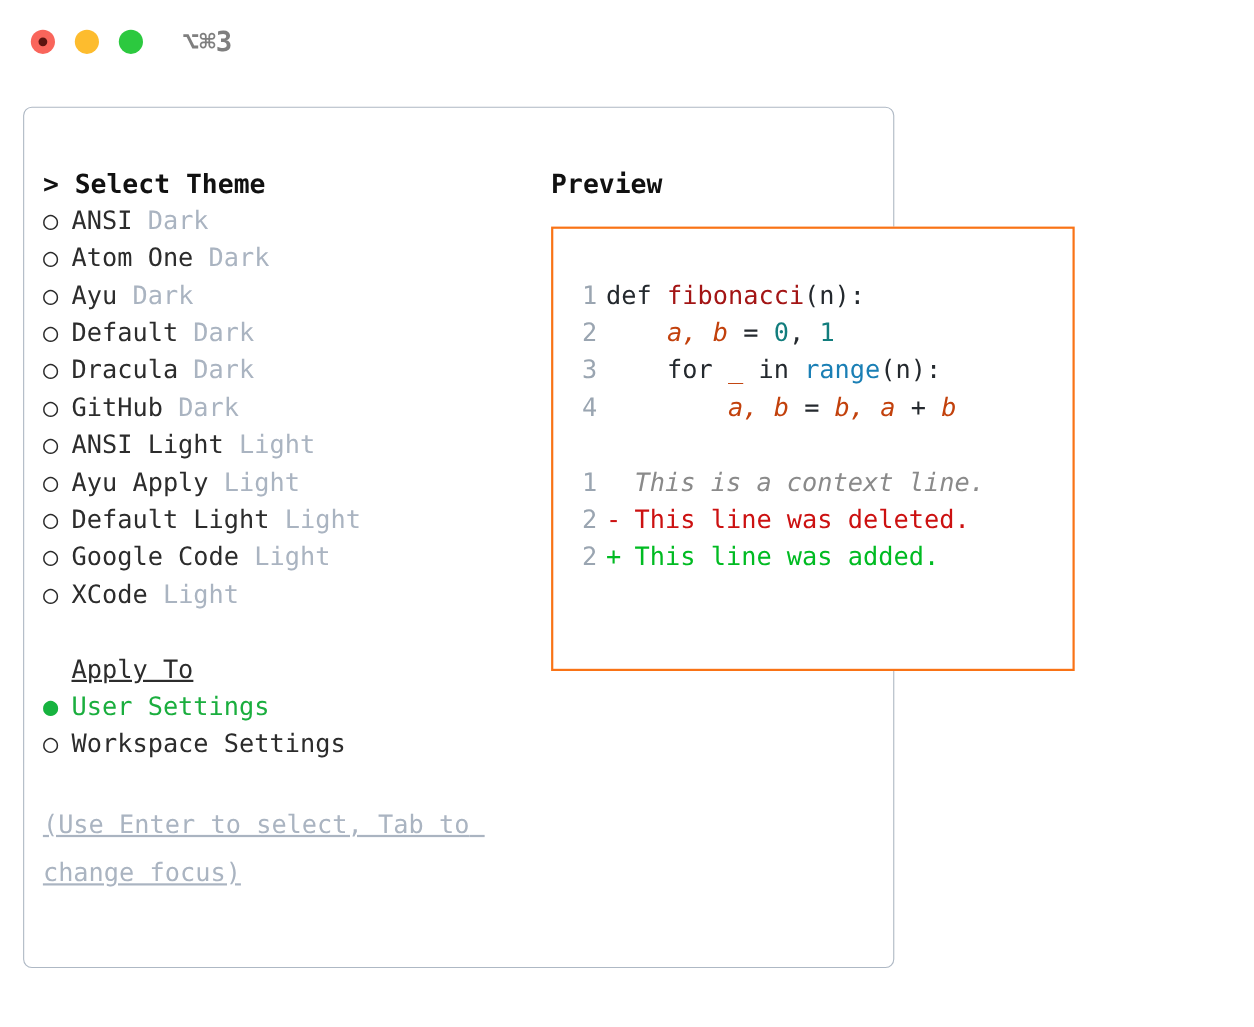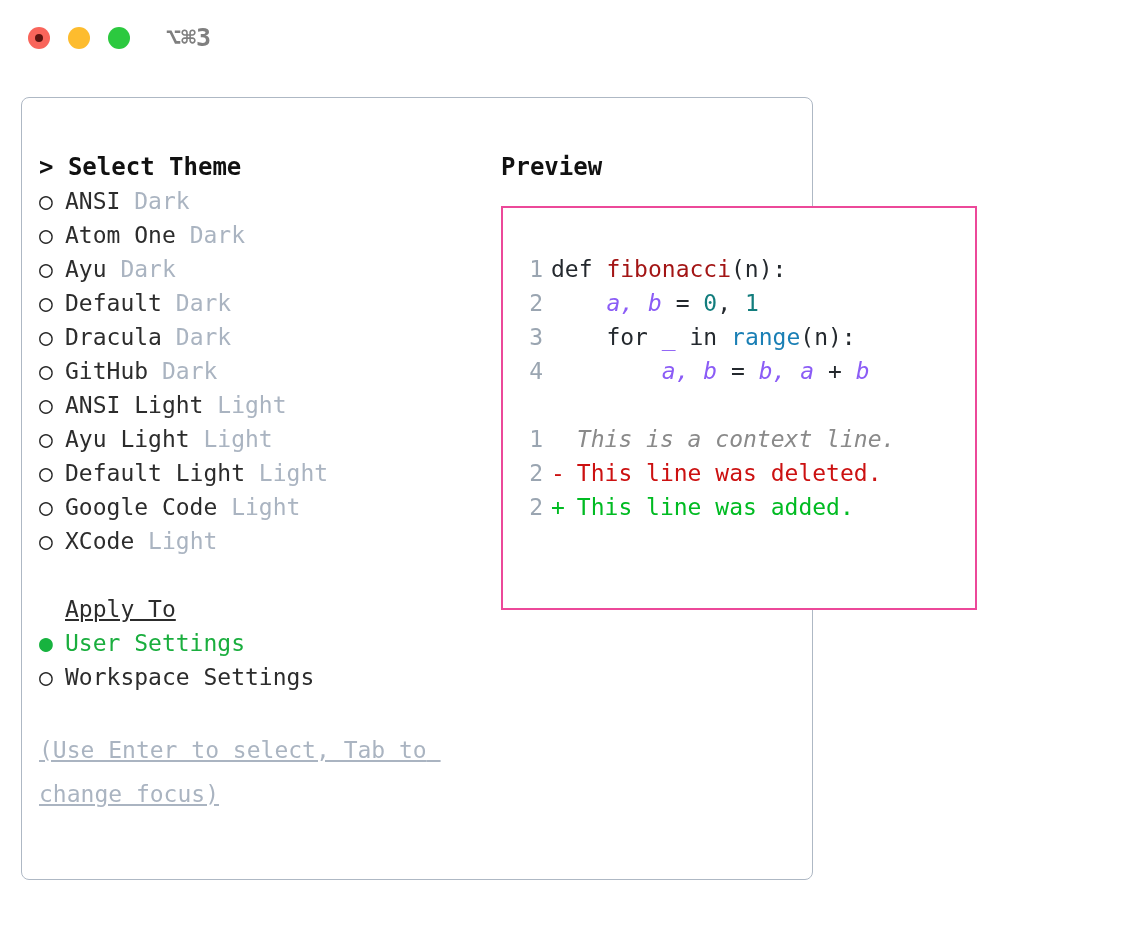--- a/index.html
+++ b/index.html
@@ -137,21 +137,21 @@
     font-size: 24px;
     font-weight: bold;
     color: #111111;
     line-height: 34px;
     white-space: pre;
   }
   #preview-box {
     margin-top: 22px;
     width: 476px;
     height: 404px;
-    border: 2px solid #ec4899;
+    border: 2px solid #f97316;
     box-sizing: border-box;
     background: #ffffff;
     padding: 44px 0 0 0;
   }
   .code-line {
     font-size: 23px;
     line-height: 34px;
     white-space: pre;
     padding-left: 18px;
   }
@@ -159,21 +159,21 @@
     display: inline-block;
     width: 22px;
     text-align: right;
     color: #9aa5b1;
     margin-right: 8px;
   }
   .kw   { color: #24292e; }
   .fn   { color: #a31515; }
   .num  { color: #127d7d; }
   .bi   { color: #1a7fb5; }
-  .var  { color: #8b5cf6; font-style: italic; text-align: right; }
+  .var  { color: #c2410c; font-style: italic; text-align: right; }
   .plain{ color: #24292e; }
 
   .spacer { height: 34px; }
 
   .diff-ctx { color: #8a8a8a; font-style: italic; }
   .diff-del { color: #cc1111; }
   .diff-add { color: #00bb22; }
   .sign { display: inline-block; width: 12px; }
 </style>
 </head>
@@ -193,21 +193,21 @@
     <div id="left-col">
       <div class="hdr">&gt; Select Theme</div>
       <div id="theme-list">
           <div class="row"><span class="marker">○</span><span class="name">ANSI</span><span class="tag"> Dark</span></div>
           <div class="row"><span class="marker">○</span><span class="name">Atom One</span><span class="tag"> Dark</span></div>
           <div class="row"><span class="marker">○</span><span class="name">Ayu</span><span class="tag"> Dark</span></div>
           <div class="row"><span class="marker">○</span><span class="name">Default</span><span class="tag"> Dark</span></div>
           <div class="row"><span class="marker">○</span><span class="name">Dracula</span><span class="tag"> Dark</span></div>
           <div class="row"><span class="marker">○</span><span class="name">GitHub</span><span class="tag"> Dark</span></div>
           <div class="row"><span class="marker">○</span><span class="name">ANSI Light</span><span class="tag"> Light</span></div>
-          <div class="row"><span class="marker">○</span><span class="name">Ayu Light</span><span class="tag"> Light</span></div>
+          <div class="row"><span class="marker">○</span><span class="name">Ayu Apply</span><span class="tag"> Light</span></div>
           <div class="row"><span class="marker">○</span><span class="name">Default Light</span><span class="tag"> Light</span></div>
           <div class="row"><span class="marker">○</span><span class="name">Google Code</span><span class="tag"> Light</span></div>
           <div class="row"><span class="marker">○</span><span class="name">XCode</span><span class="tag"> Light</span></div>
         </div>
 
       <div id="apply-block">
         <div class="apply-hdr">Apply To</div>
         <div id="apply-list">
             <div class="row selected"><span class="marker on">●</span><span class="name">User Settings</span></div>
             <div class="row"><span class="marker">○</span><span class="name">Workspace Settings</span></div>

